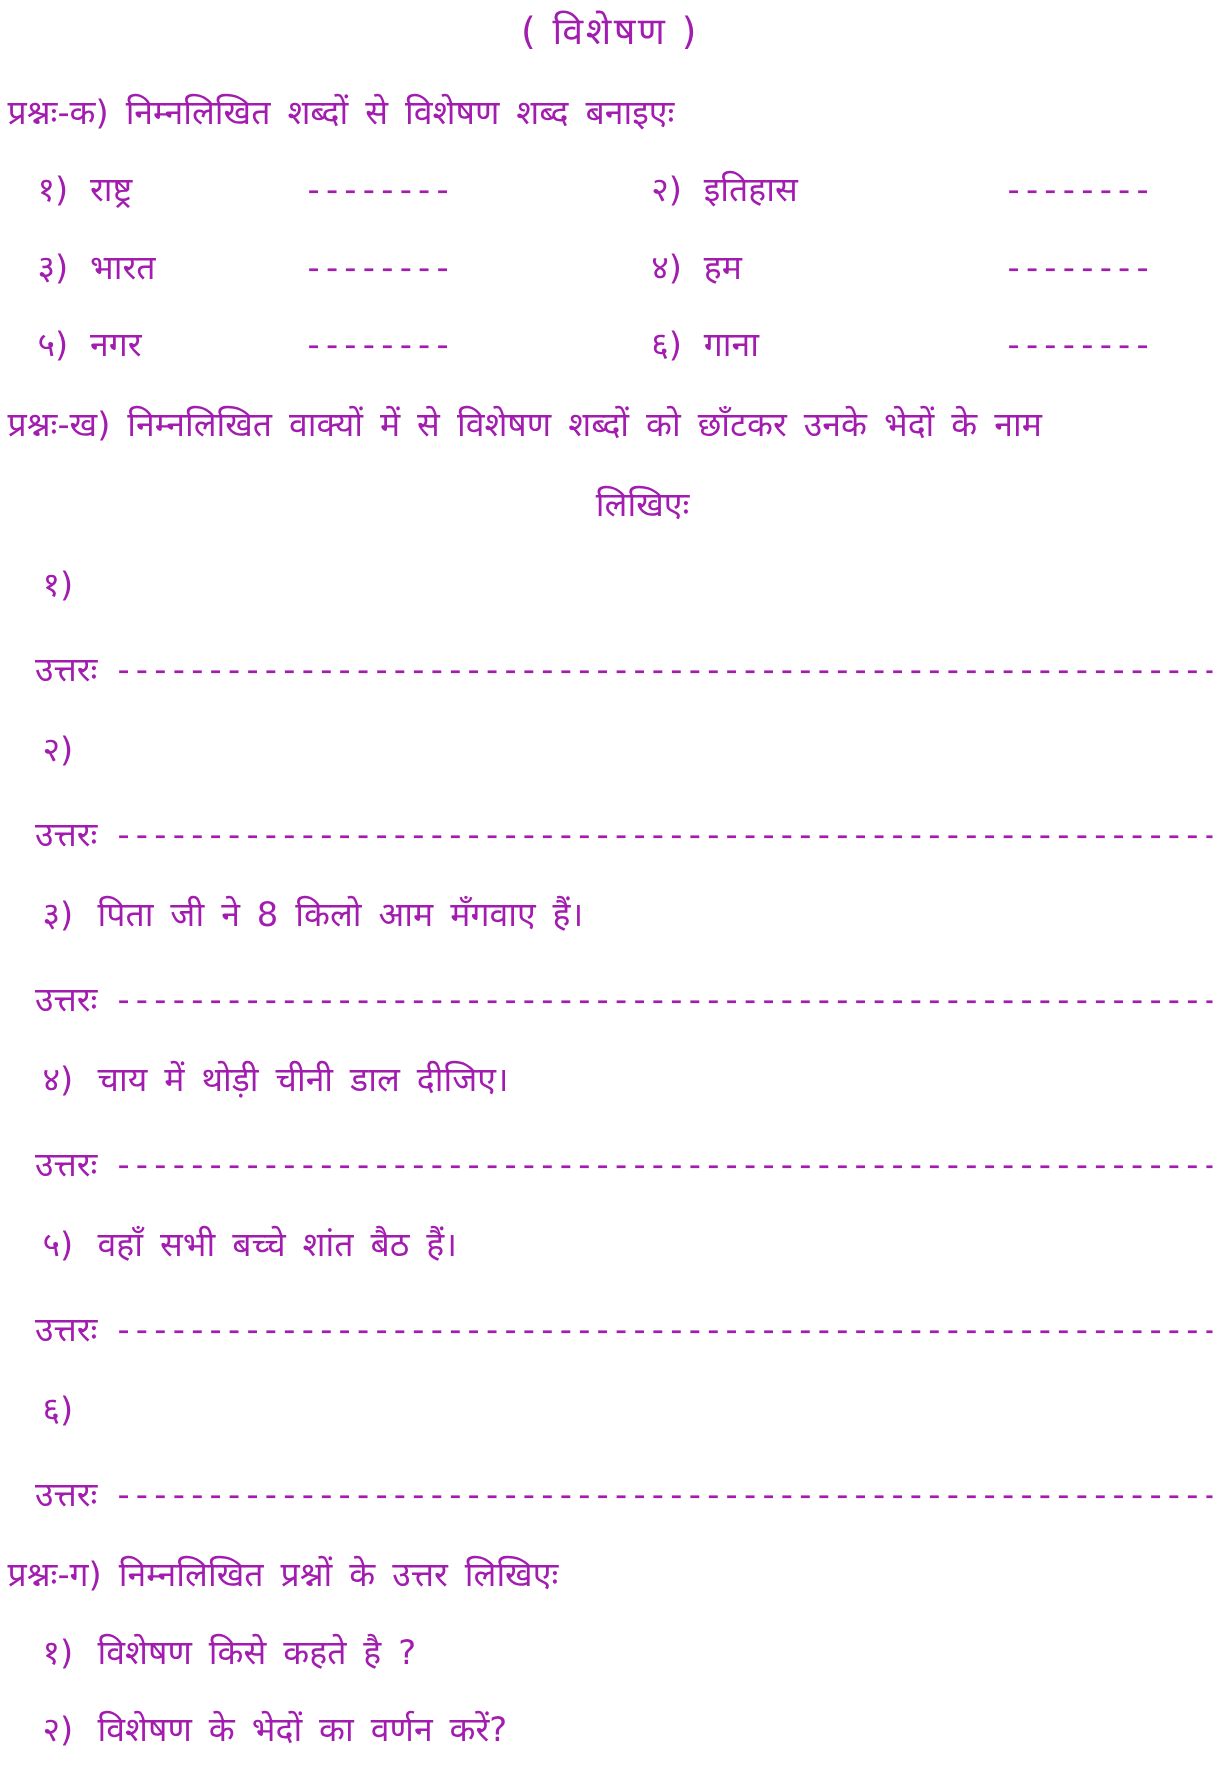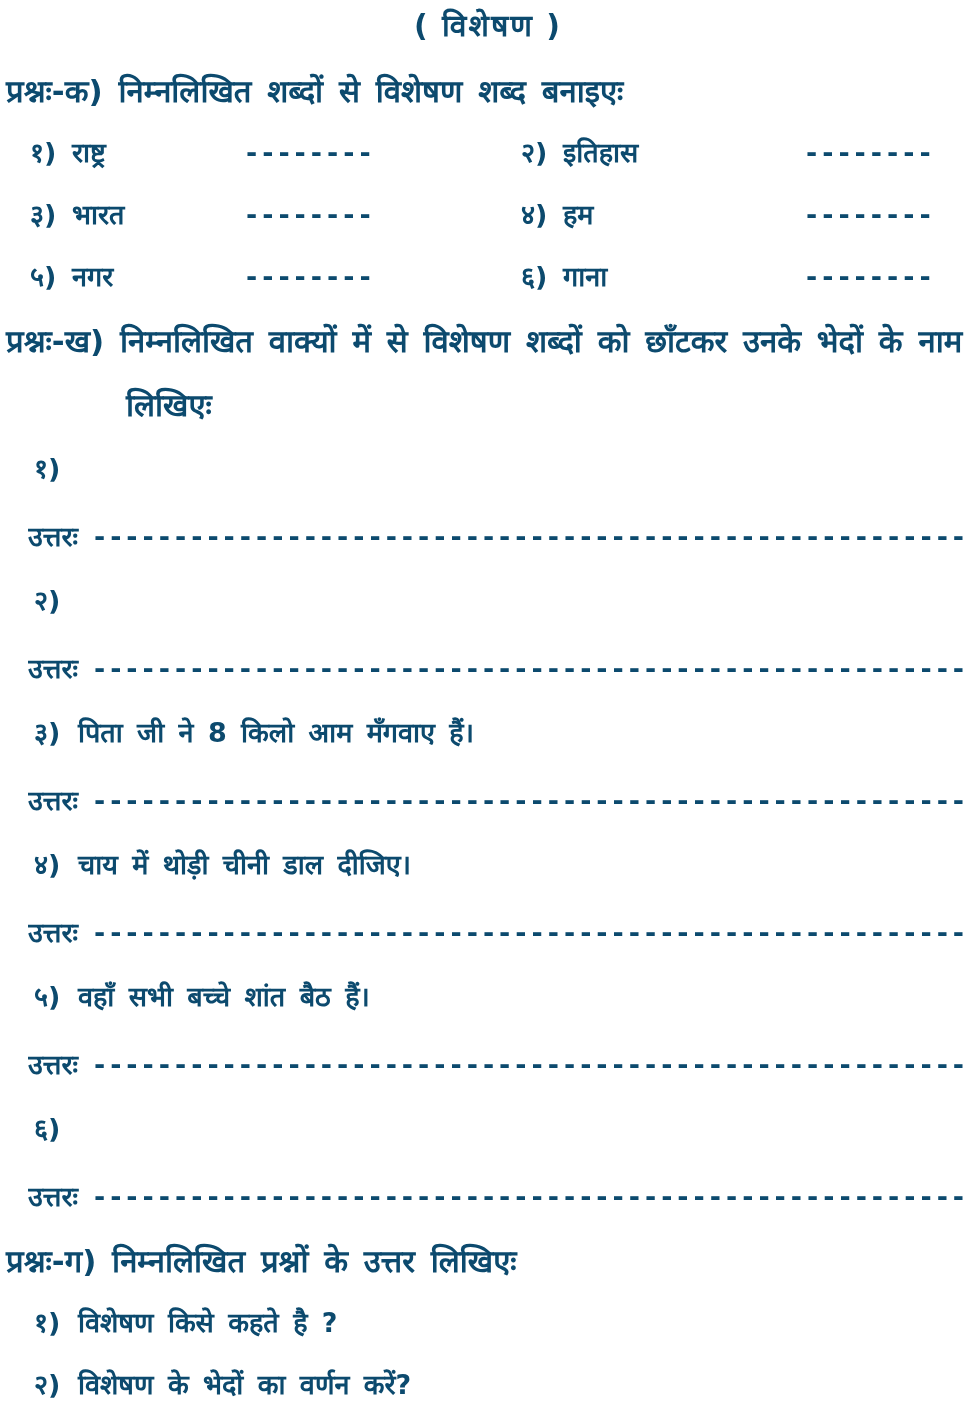--- a/index.html
+++ b/index.html
@@ -2,40 +2,40 @@
 <html><head>
 <meta charset="utf-8">
 <style>
   html, body { margin: 0; padding: 0; background: #ffffff; }
   .page {
     position: relative;
     width: 978px;
     height: 1425px;
     box-sizing: border-box;
     background: #ffffff;
-    color: #0c4a6e;
+    color: #a21caf;
     font-family: "DejaVu Sans", "Liberation Sans", sans-serif;
-    font-weight: 700;
+    font-weight: 400;
     overflow: hidden;
     padding: 6px 8px 0 6px;
   }
   .title {
     text-align: center;
     font-size: 30px;
     line-height: 40px;
     letter-spacing: 2px;
   }
   .h {
-    font-size: 31px;
+    font-size: 27px;
     line-height: 38px;
     white-space: nowrap;
     margin-top: 26px;
     word-spacing: 5px;
   }
-  .likhie { margin-left: 120px; }
+  .likhie { margin-left: 52px; text-align: center; }
 
   
   .wrow {
     display: flex;
     align-items: baseline;
     font-size: 27px;
     line-height: 38px;
     margin-top: 24px;
     margin-left: 24px;
     white-space: nowrap;

